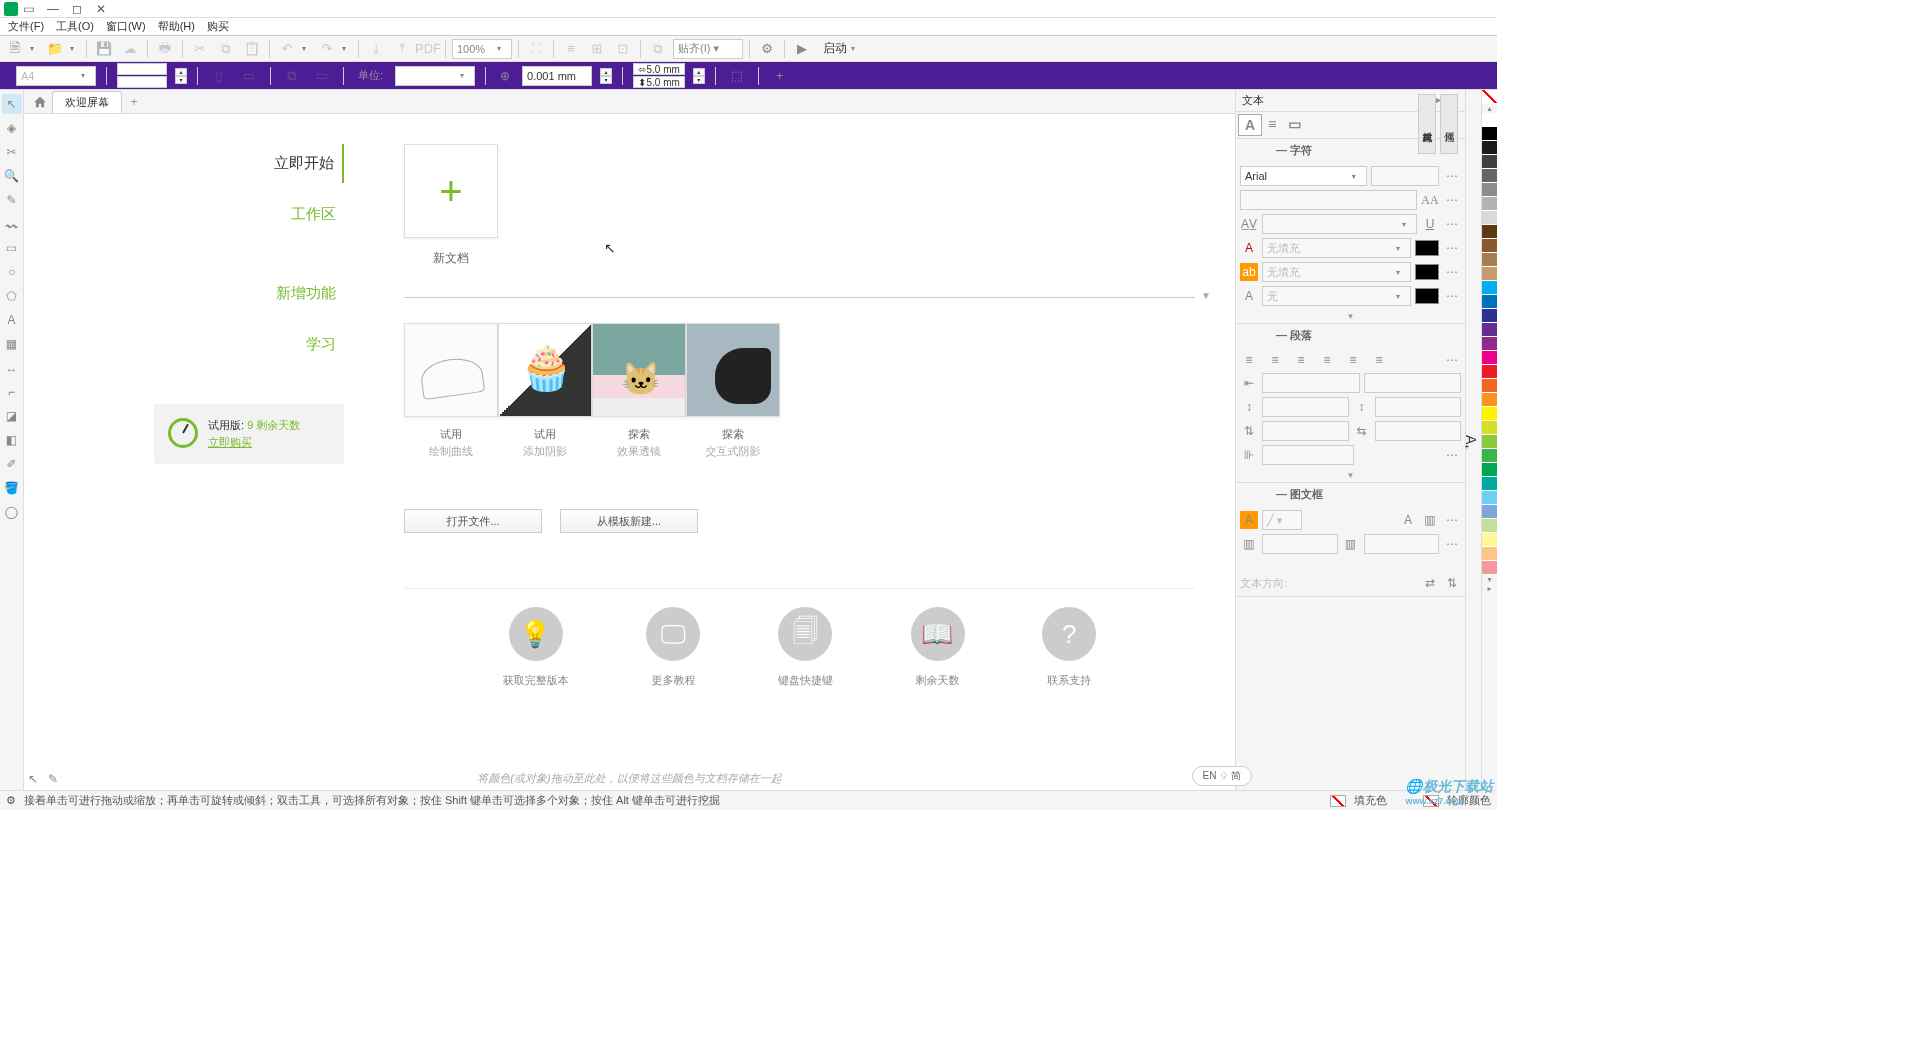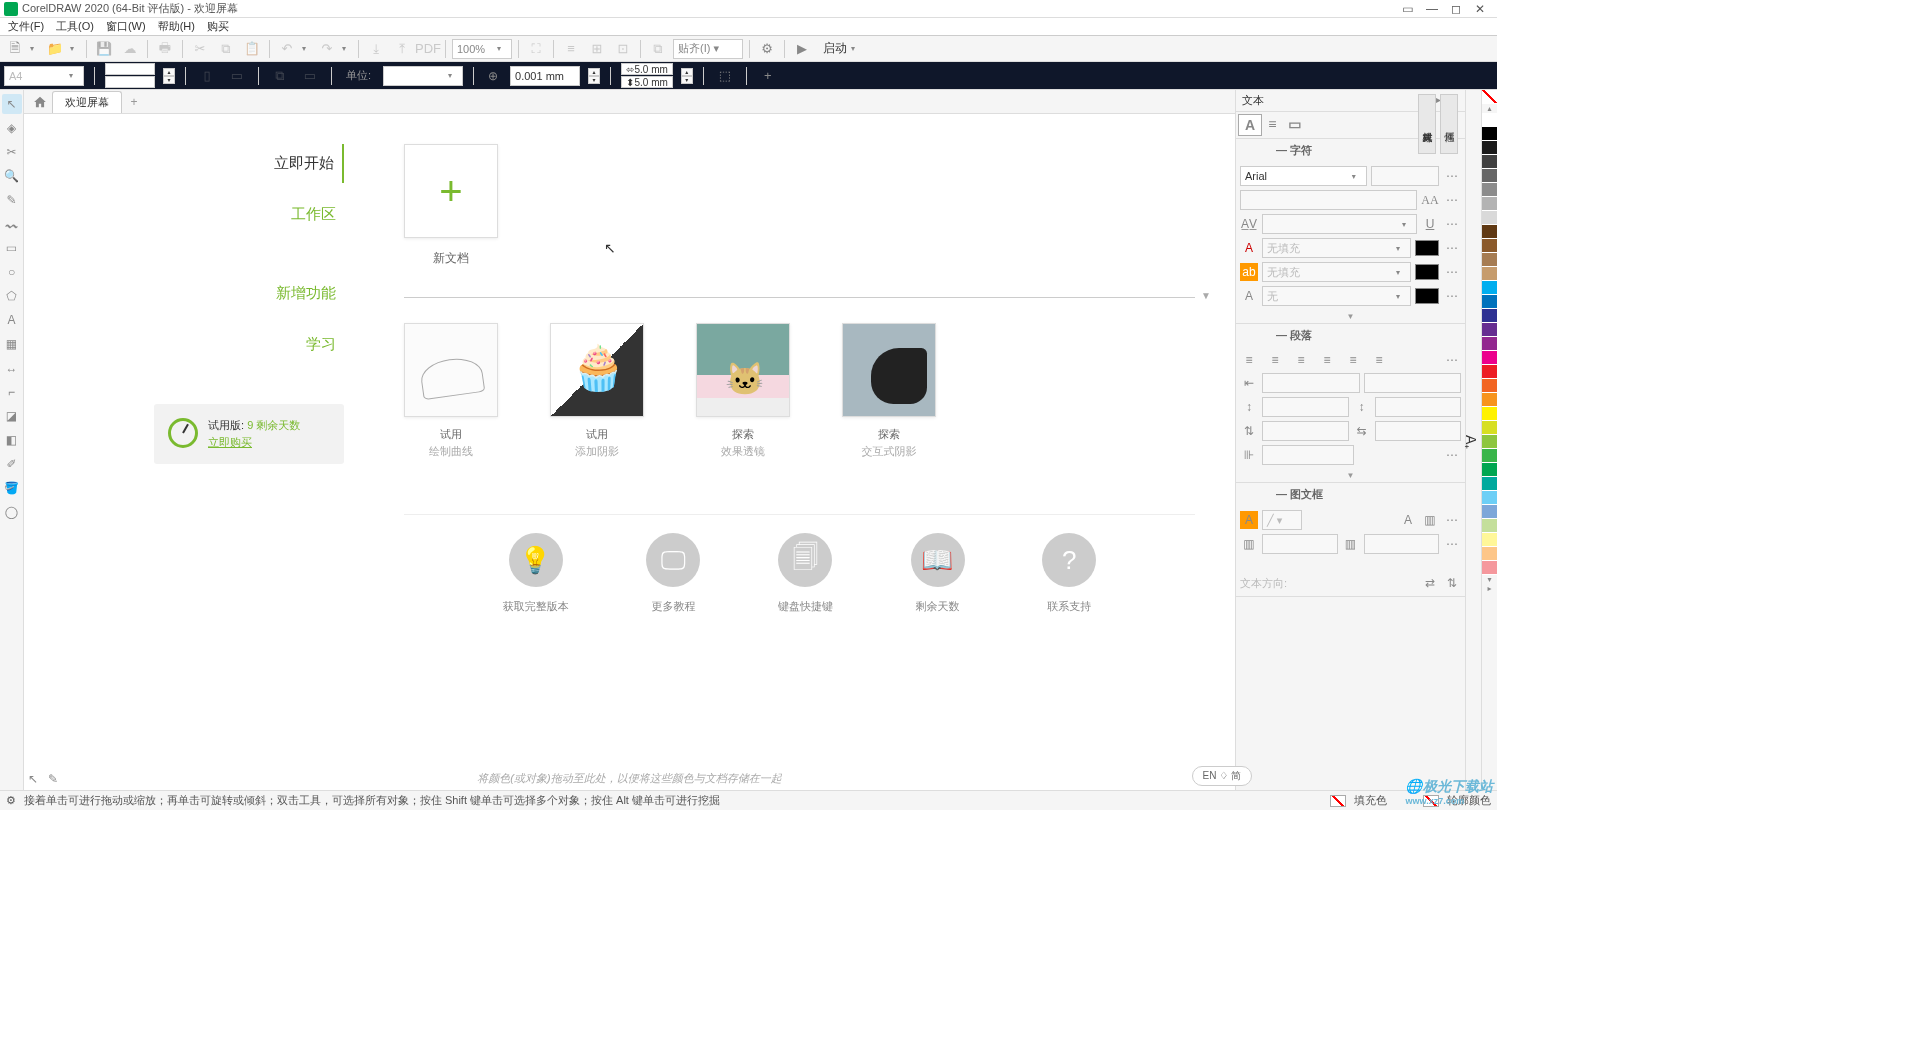--- a/index.html
+++ b/index.html
@@ -19,21 +19,21 @@
 
 .toolbar { height: 26px; background: #f5f5f5; border-bottom: 1px solid #ddd; display: flex; align-items: center; padding: 0 4px; gap: 4px; }
 .tbtn { width: 22px; height: 22px; display: flex; align-items: center; justify-content: center; color: #888; font-size: 13px; border-radius: 2px;}
 .tbtn.dis { opacity: 0.4; }
 .tsep { width: 1px; height: 18px; background: #ccc; margin: 0 2px; }
 .tfield { height: 20px; border: 1px solid #ccc; background: #fff; padding: 0 4px; font-size: 11px; display: flex; align-items: center; min-width: 50px; color: #888;}
 .tdropbtn { width: 10px; font-size: 8px; color: #888; }
 .tlaunch { display: flex; align-items: center; gap: 4px; padding: 0 6px; height: 20px; }
 
 
-.propbar { height: 28px; background: #0f172a; border-bottom: 1px solid #ddd; display: flex; align-items: center; padding: 0 4px; gap: 8px; }
+.propbar { height: 28px; background: #4c1d95; border-bottom: 1px solid #ddd; display: flex; align-items: center; padding: 0 16px; gap: 8px; }
 .pfield { height: 20px; border: 1px solid #ccc; background: #fff; font-size: 11px; padding: 0 4px; min-width: 40px; display:flex; align-items:center; }
 .pfield.dis { color: #bbb; }
 .spinners { display: flex; flex-direction: column; }
 .spinners span { height: 8px; width: 12px; font-size: 6px; border: 1px solid #ccc; display:flex; align-items:center; justify-content:center; background:#f8f8f8;}
 .plabel { font-size: 11px; color: #999; padding: 0 4px; }
 .doublerow { display:flex; flex-direction:column; gap:1px; }
 .doublerow .pfield { height: 12px; font-size: 10px; min-width: 50px;}
 
 
 .main { display: flex; height: calc(100% - 18px - 18px - 26px - 28px - 20px); }
@@ -64,21 +64,21 @@
 .trial-box .trialtxt .buy { color: #7aba2f; text-decoration: underline; cursor: pointer; display: block; margin-top: 2px;}
 
 .wmain { flex: 1; padding-left: 60px; padding-right: 40px; }
 .newdoc-card { width: 94px; height: 94px; border: 1px solid #ddd; display: flex; align-items: center; justify-content: center; background: #fff; box-shadow: 0 1px 3px rgba(0,0,0,0.08);}
 .newdoc-card .plus { font-size: 40px; color: #7aba2f; font-weight: 200; }
 .card-label { text-align: center; font-size: 12px; color: #666; margin-top: 12px; width: 94px;}
 
 .divider-line { border-top: 1px solid #ccc; margin: 30px 0 25px 0; position: relative;}
 .divider-line .arrow { position: absolute; right: -16px; top: -8px; color: #aaa; font-size: 10px;}
 
-.template-row { display: flex; gap: 52px; }
+.template-row { display: flex; }
 .tcard { width: 94px; text-align: center; }
 .tcard .thumb { width: 94px; height: 94px; background: #f0f0f0; border: 1px solid #ddd; box-shadow: 0 1px 3px rgba(0,0,0,0.08); position: relative; overflow: hidden;}
 .tcard .tlabel1 { font-size: 11px; color: #666; margin-top: 10px; }
 .tcard .tlabel2 { font-size: 11px; color: #aaa; margin-top: 2px; }
 
 
 .thumb.cap { background: #fbfbfb; }
 .thumb.cap::after { content:''; position:absolute; width:60px; height:35px; border:1px solid #aaa; border-radius: 50% 50% 10% 10%; left:16px; top:35px; transform: rotate(-8deg);}
 .thumb.cupcake { background: linear-gradient(135deg,#fff 0,#fff 50%,#333 50%,#333 100%);}
 .thumb.cupcake::after { content:'🧁'; font-size: 44px; position:absolute; left:20px; top:18px;}
@@ -134,21 +134,20 @@
 .watermark { position: absolute; right: 4px; bottom: 4px; font-size: 14px; font-style: italic; color: #6bb8d8; font-weight: bold;}
 .watermark .sub { font-size: 9px; display:block; color:#6bb8d8; font-style:normal;}
 
 .cursor-ptr { position:absolute; left:604px; top:240px; font-size:14px; pointer-events:none;}
 </style>
 </head>
 <body>
 
 <div class="titlebar">
   <div class="logo"></div>
-  <div class="title">CorelDRAW 2020 (64-Bit 评估版) - 欢迎屏幕</div>
   <div class="winbtns">
     <span>▭</span>
     <span>—</span>
     <span>◻</span>
     <span>✕</span>
   </div>
 </div>
 
 <div class="menubar">
   <span>文件(F)</span>
@@ -336,20 +335,24 @@
             <div class="tlabel1">探索</div>
             <div class="tlabel2">效果透镜</div>
           </div>
           <div class="tcard">
             <div class="thumb crow"></div>
             <div class="tlabel1">探索</div>
             <div class="tlabel2">交互式阴影</div>
           </div>
         </div>
 
+        <div class="action-btns">
+          <div class="abtn">打开文件...</div>
+          <div class="abtn">从模板新建...</div>
+        </div>
 
         <div class="bottom-links">
           <div class="blink">
               <div class="bicon">💡</div>
               <div class="blabel">获取完整版本</div>
             </div>
           <div class="blink">
               <div class="bicon">🖵</div>
               <div class="blabel">更多教程</div>
             </div>

